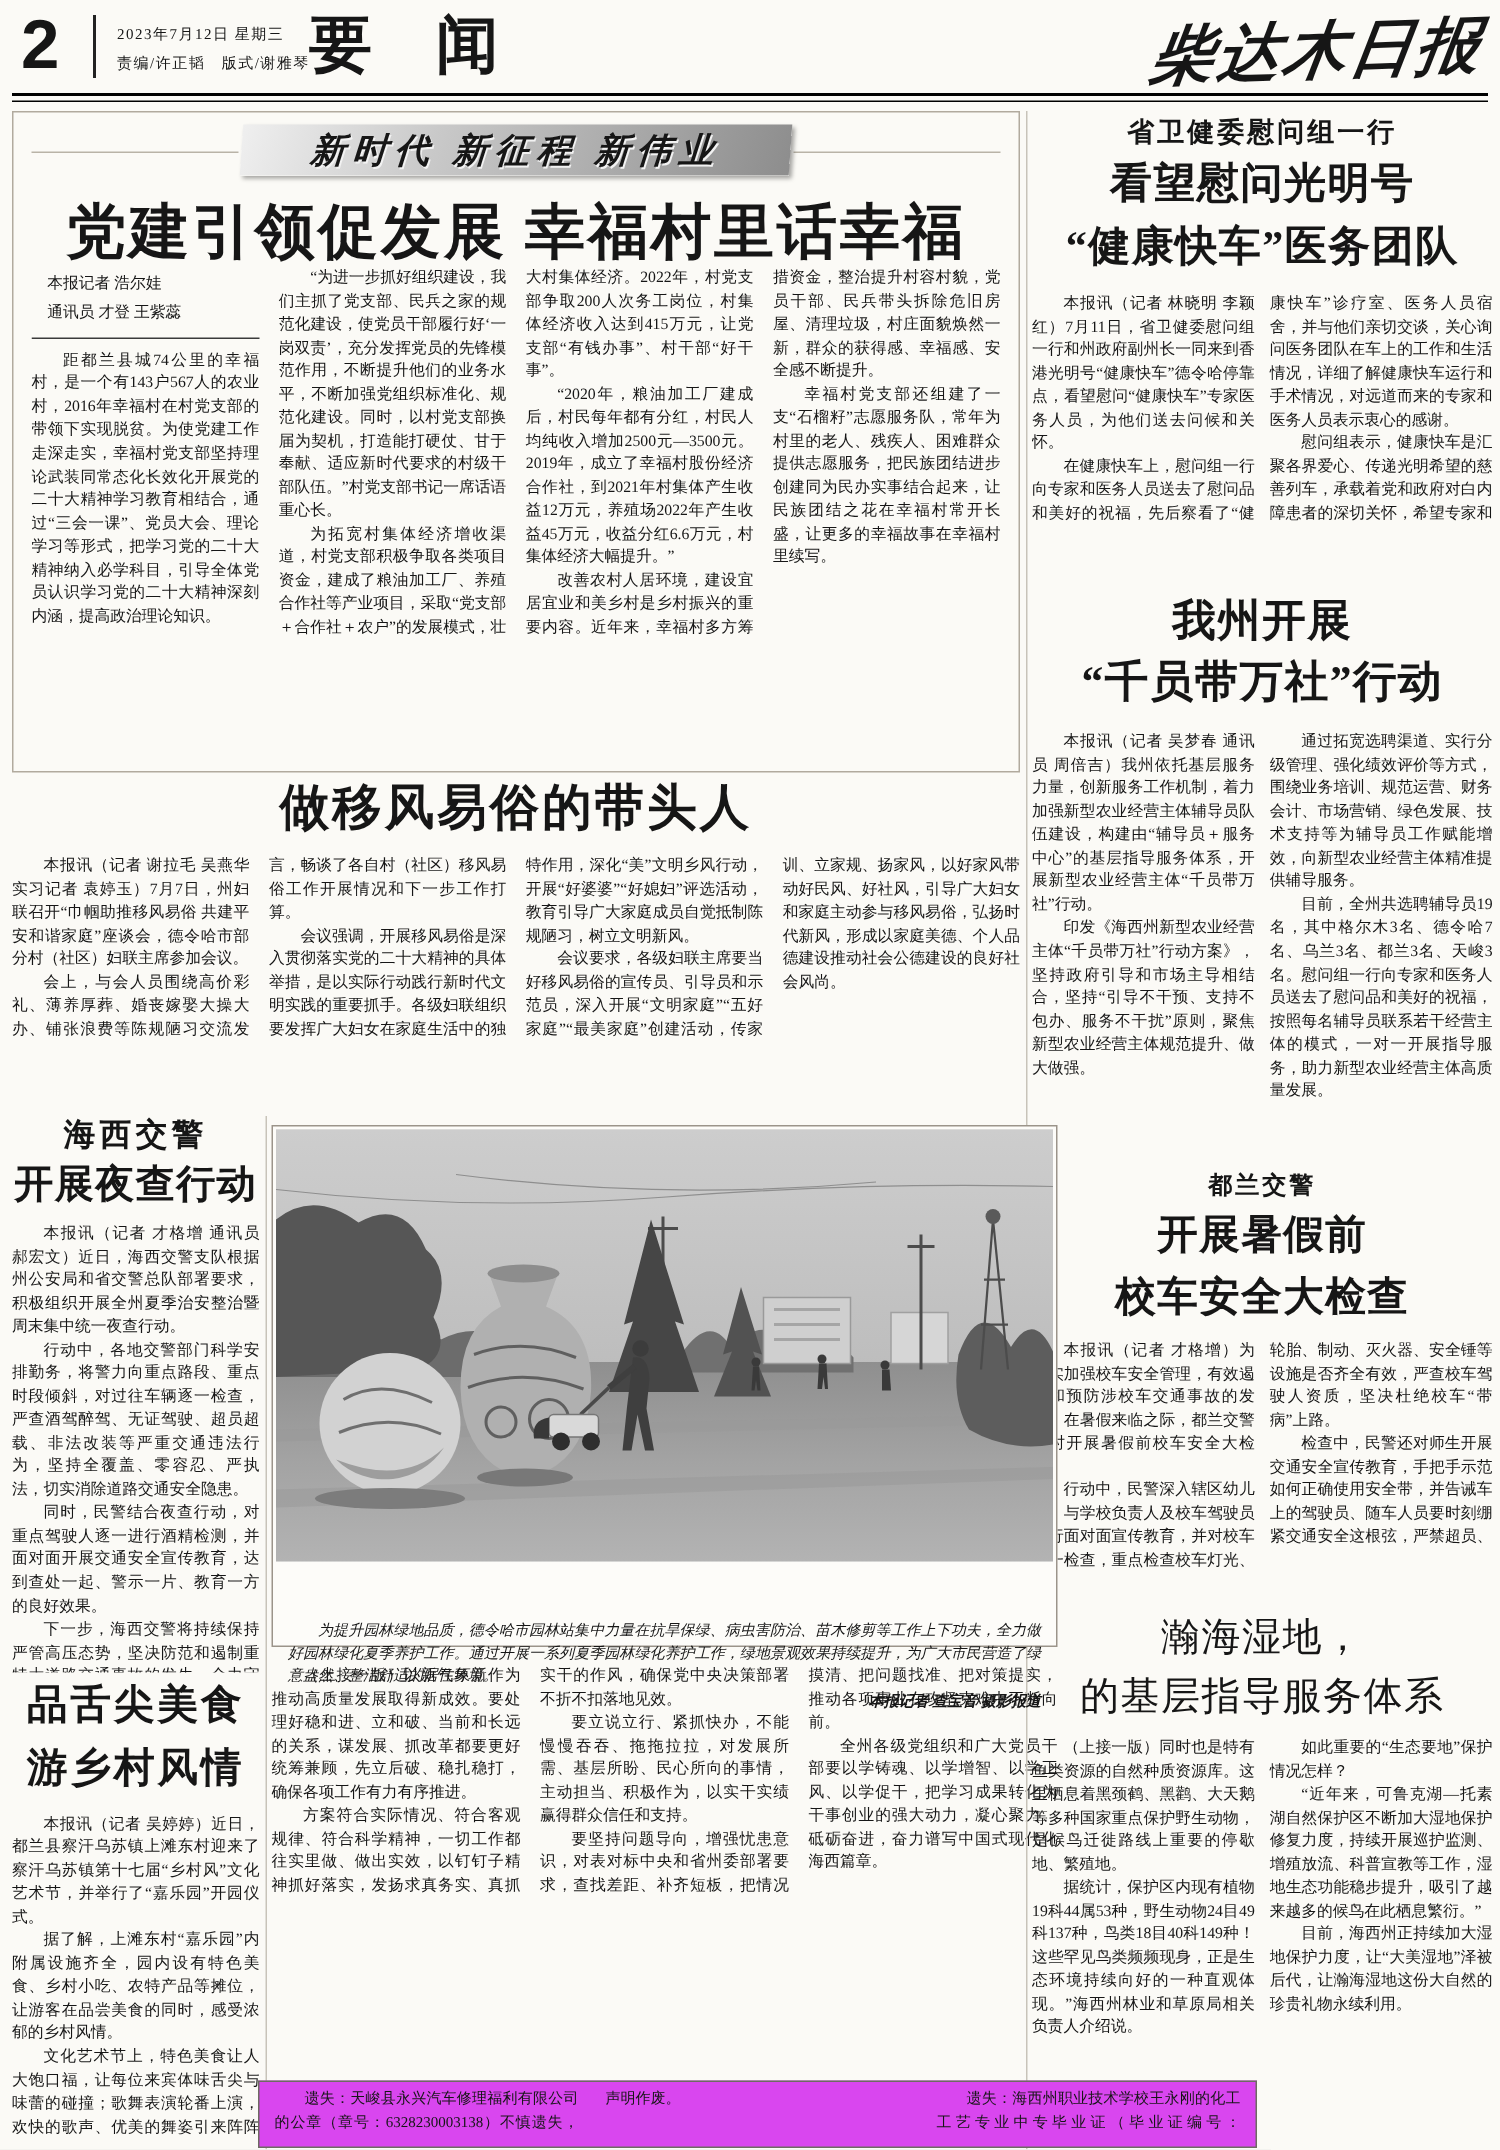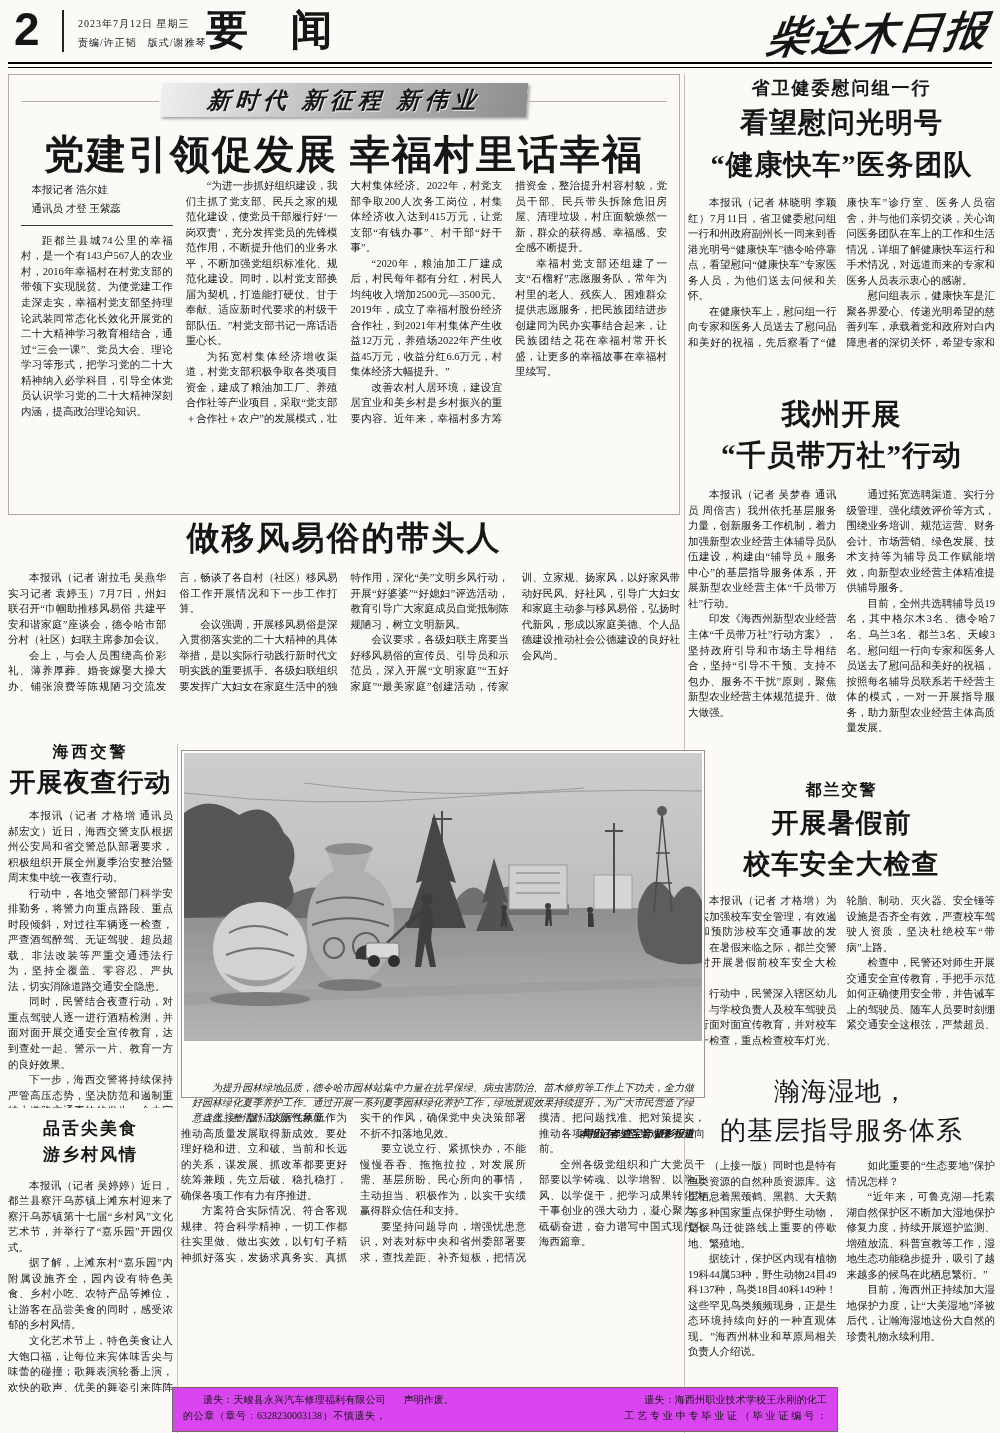--- a/index.html
+++ b/index.html
@@ -52,26 +52,26 @@
   .art-hanhai { position:absolute; left:688px; top:1072px; width:307px; height:361px; }
   .art-hanhai .hl-sans { font-size:26px; line-height:1.5; letter-spacing:1px; }
   .art-hanhai .body-cols { margin-top:8px; column-count:2; column-gap:10px; height:272px; }
 
   
   .art-zuoyifeng { position:absolute; left:8px; top:516px; width:672px; height:230px; }
   .art-zuoyifeng .hl { font-size:33px; letter-spacing:2px; }
   .art-zuoyifeng .body-cols { margin-top:9px; column-count:4; column-gap:13px; height:175px; }
 
   .art-haixi { position:absolute; left:8px; top:742px; width:165px; height:372px; }
-  .art-haixi .kicker { font-size:16px; letter-spacing:3px; font-weight:900; }
+  .art-haixi .kicker { font-size:21px; letter-spacing:3px; font-weight:900; }
   .art-haixi .hl { font-size:26px; letter-spacing:1px; margin-top:2px; }
   .art-haixi .body-cols { margin-top:8px; height:300px; }
 
   .art-food { position:absolute; left:8px; top:1116px; width:165px; height:317px; }
-  .art-food .hl { font-size:17px; line-height:1.55; letter-spacing:2px; }
+  .art-food .hl { font-size:27px; line-height:1.55; letter-spacing:2px; }
   .art-food .body-cols { margin-top:9px; height:214px; }
 
   .photo-box { position:absolute; left:181px; top:750px; width:524px; height:348px; border:1px solid #9b948a; background:#fdfcf9; padding:2px; z-index:2; }
   .photo-frame { width:518px; height:288px; display:block; background:#c6c6c6; }
   .photo-caption { padding:5px 8px 2px 8px; font-size:10px; line-height:1.5; font-style:italic; text-align:justify; }
   .photo-caption .cap-text { text-indent:2em; display:block;margin-top:34px; }
   .photo-credit { display:block; text-align:right; font-weight:bold; font-style:italic; font-size:10px; padding-right:8px; }
 
   .art-continuation { position:absolute; left:181px; top:1110px; width:524px; height:274px; }
   .art-continuation .body-cols { column-count:3; column-gap:13px; height:272px; }

